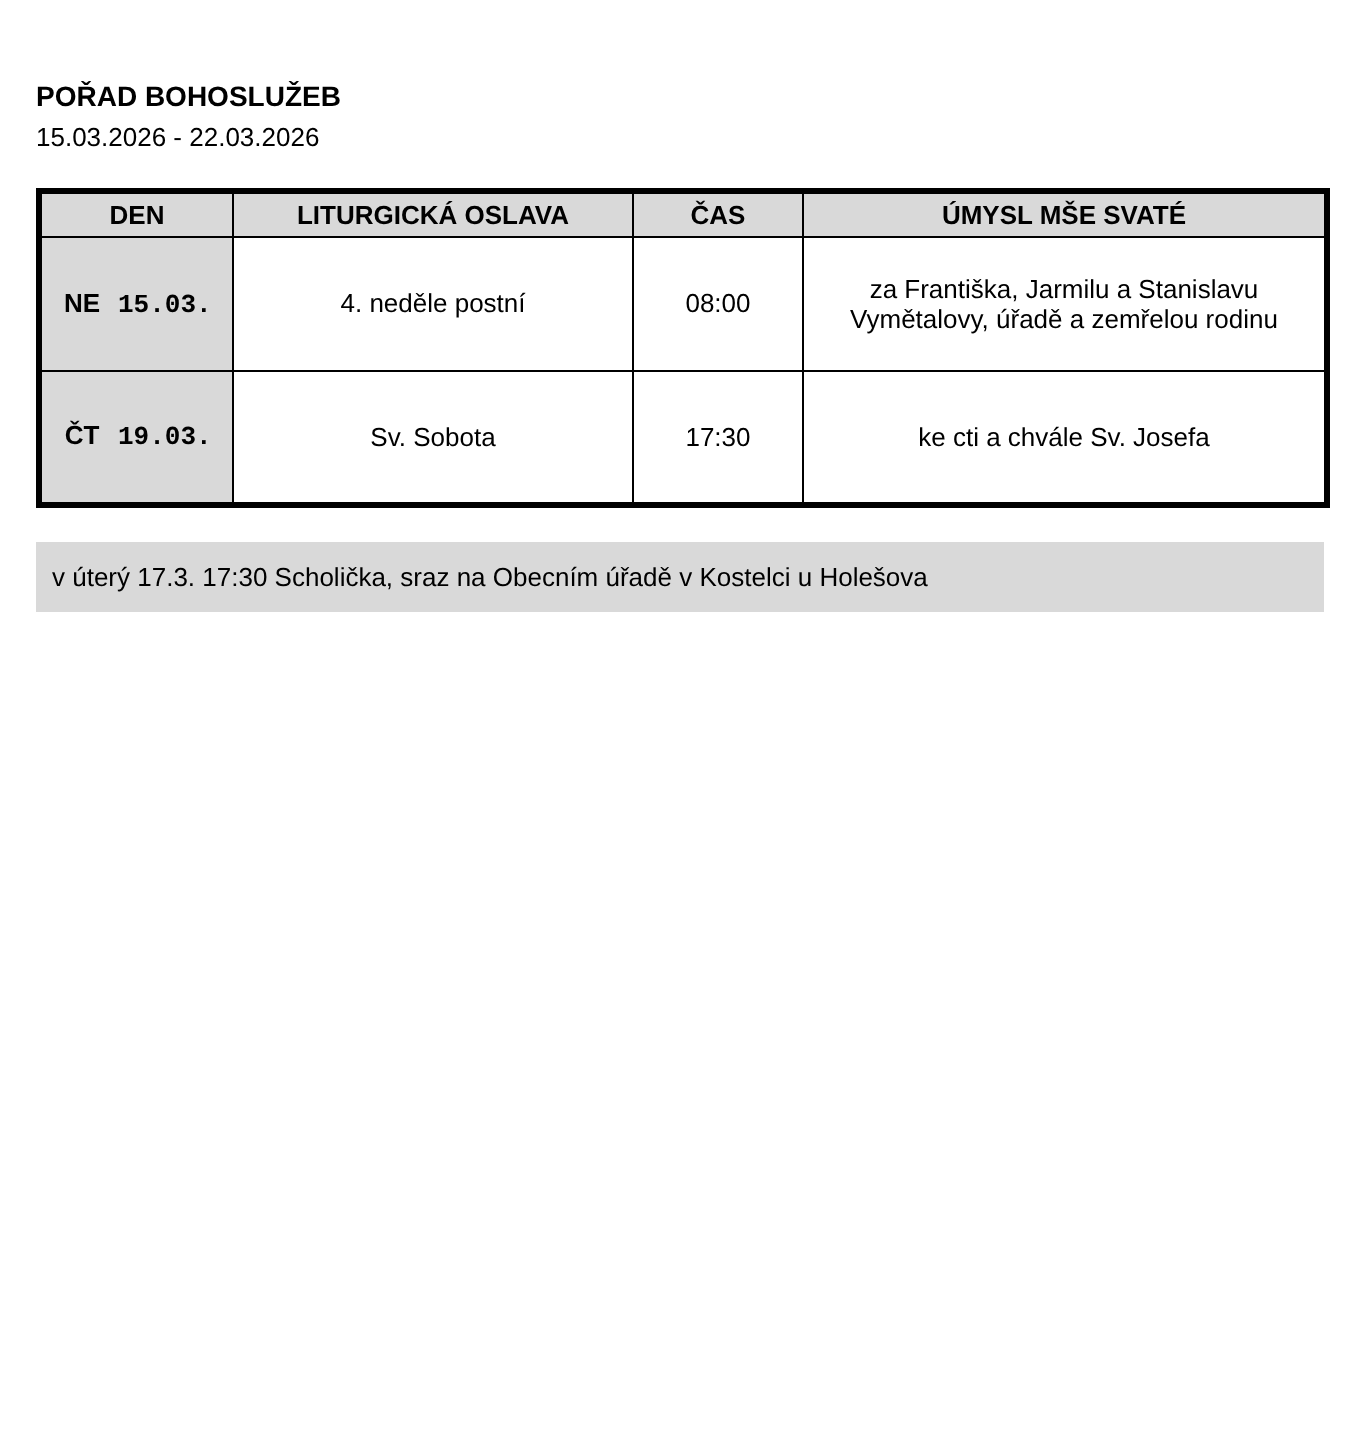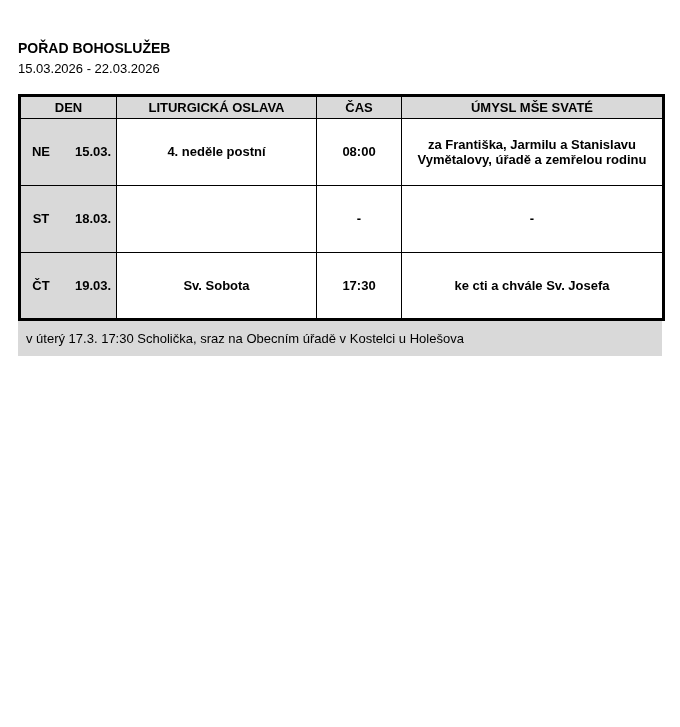--- a/index.html
+++ b/index.html
@@ -30,40 +30,40 @@
     border-collapse: collapse;
     border: 3px solid #000;
     table-layout: fixed;
   }
   .schedule th, .schedule td {
     border: 1px solid #000;
     font-size: 13px;
     vertical-align: middle;
     text-align: center;
     padding: 4px 8px;
-    font-weight: bold;
   }
   .schedule th {
     background: #d9d9d9;
     font-weight: bold;
     height: 23px;
     padding: 0 4px;
   }
   .schedule tbody td { height: 67px; }
   td.den {
     background: #d9d9d9;
     font-weight: bold;
     text-align: left;
     padding-left: 8px;
     white-space: nowrap;
   }
   td.den .day-abbr { display: inline-block; min-width: 24px; text-align: center; }
-  td.den .day-date { display: inline-block; margin-left: 22px; }
+  td.den .day-date { display: inline-block; margin-left: 6px; font-family: Liberation Mono, monospace; }
   td.intention { padding: 4px 12px; }
   .note {
+    margin-top: 17px;
     background: #d9d9d9;
     font-size: 13px;
     padding: 10px 8px;
   }
 </style>
 </head>
 <body>
 
 <div class="page">
 
@@ -88,26 +88,20 @@
       </tr>
     </thead>
     <tbody>
       <tr>
         <td class="den"><span class="day-abbr">NE</span><span class="day-date">15.03.</span></td>
         <td>4. neděle postní</td>
         <td>08:00</td>
         <td class="intention">za Františka, Jarmilu a Stanislavu Vymětalovy, úřadě a zemřelou rodinu</td>
       </tr>
       <tr>
-        <td class="den"><span class="day-abbr">ST</span><span class="day-date">18.03.</span></td>
-        <td></td>
-        <td>-</td>
-        <td class="intention">-</td>
-      </tr>
-      <tr>
         <td class="den"><span class="day-abbr">ČT</span><span class="day-date">19.03.</span></td>
         <td>Sv. Sobota</td>
         <td>17:30</td>
         <td class="intention">ke cti a chvále Sv. Josefa</td>
       </tr>
     </tbody>
   </table>
 
   <div class="note">v úterý 17.3. 17:30 Scholička, sraz na Obecním úřadě v Kostelci u Holešova</div>
 

